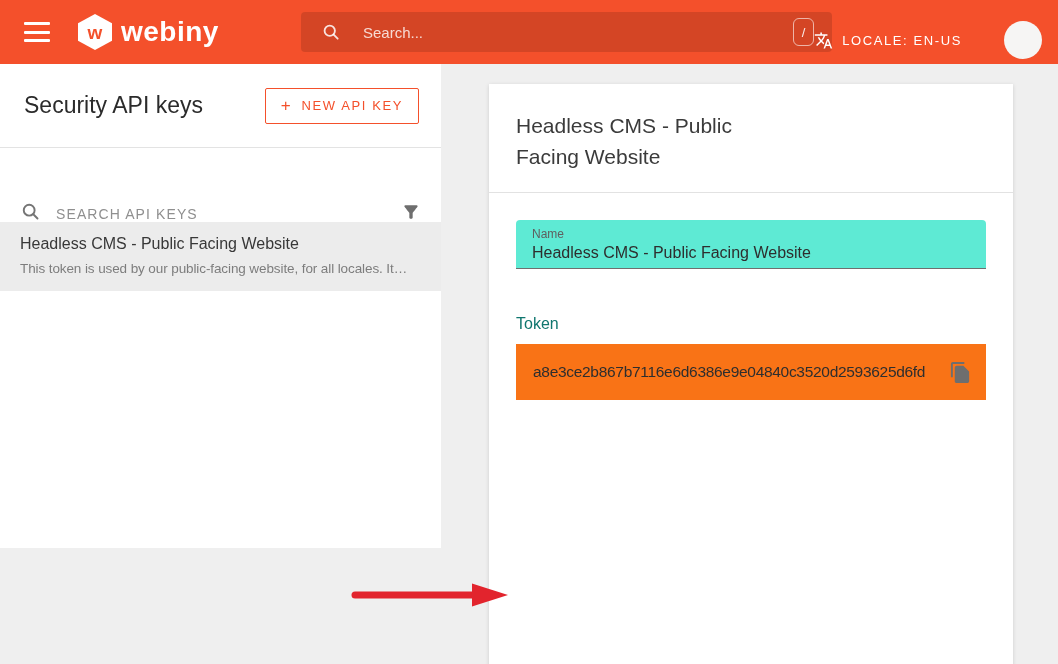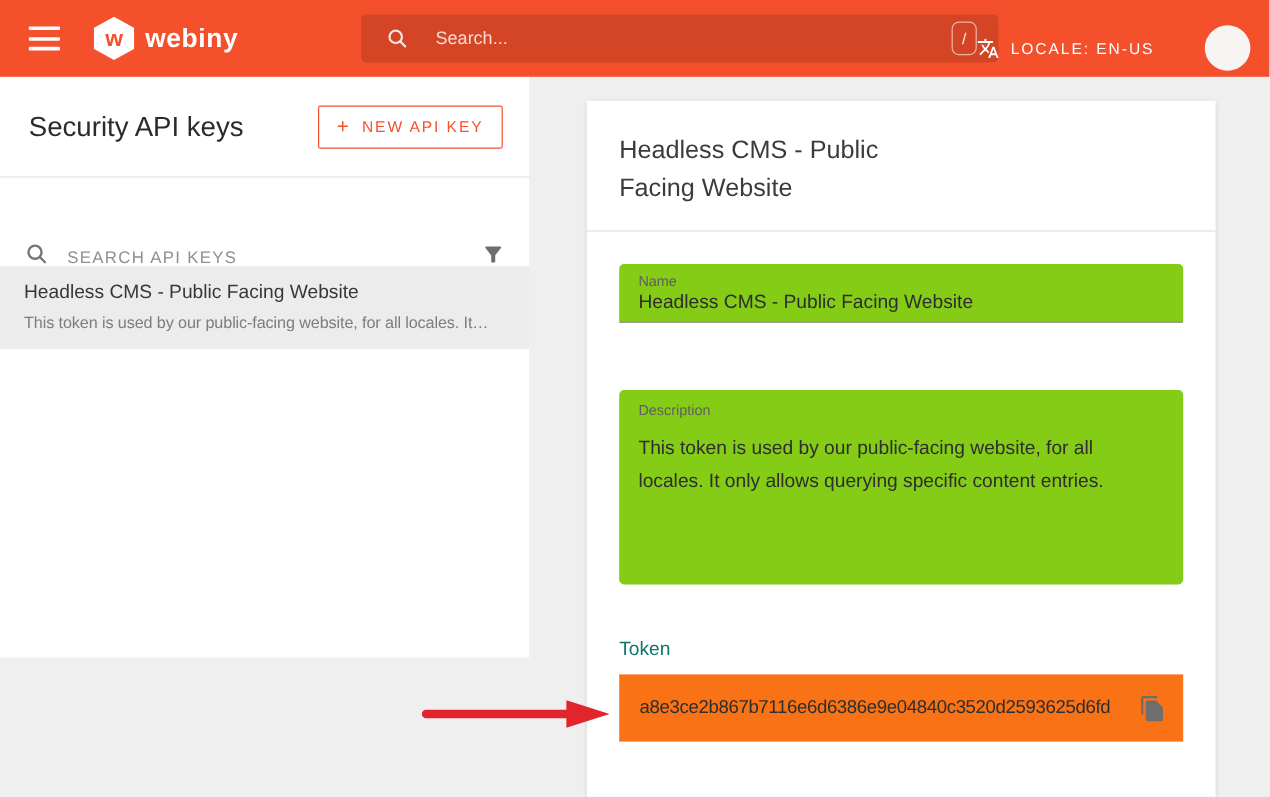--- a/index.html
+++ b/index.html
@@ -7,21 +7,21 @@
   body { font-family:"Liberation Sans", sans-serif; background:#efefef; position:relative; }
 
   
   .topbar { height:64px; background:#f4502b; display:flex; align-items:center; position:relative; z-index:5; }
   .hamburger { width:26px; height:20px; margin-left:24px; display:flex; flex-direction:column; justify-content:space-between; cursor:pointer; }
   .hamburger span { display:block; height:3px; background:#fff; border-radius:1px; }
   .logo { display:flex; align-items:center; margin-left:28px; cursor:pointer; }
   .hex { width:34px; height:36px; background:#fff; clip-path:polygon(50% 0%,100% 26%,100% 74%,50% 100%,0% 74%,0% 26%);
          display:flex; align-items:center; justify-content:center; }
   .hex span { color:#f4502b; font-weight:bold; font-size:19px; line-height:1; }
-  .wordmark { color:#fff; font-size:22px; font-weight:bold; letter-spacing:.5px; margin-left:9px; }
+  .wordmark { color:#fff; font-size:28px; font-weight:bold; letter-spacing:.5px; margin-left:9px; }
 
   .searchbar { position:absolute; left:301px; top:12px; width:531px; height:40px; background:rgba(0,0,0,.13);
                border-radius:4px; display:flex; align-items:center; padding:0 10px 0 20px; }
   .searchbar svg { flex:none; }
   .searchbar input { flex:1; margin-left:22px; background:transparent; border:none; outline:none;
                      color:rgba(255,255,255,.9); font-size:15px; font-family:inherit; }
   .searchbar input::placeholder { color:rgba(255,255,255,.8); }
   .kbd { width:21px; height:28px; border:1px solid rgba(255,255,255,.6); border-radius:6px; color:rgba(255,255,255,.9);
          font-size:13px; display:flex; align-items:center; justify-content:center; margin-right:8px; }
 
@@ -51,21 +51,21 @@
   .list-item-title { font-size:16px; color:#383838; margin-bottom:8px; }
   .list-item-desc { font-size:13.5px; letter-spacing:-.1px; color:#7d7d7d; white-space:nowrap; overflow:hidden; text-overflow:ellipsis; }
 
   .right-area { flex:1; background:#efefef; position:relative; }
   .card { position:absolute; left:48px; top:20px; width:524px; height:600px; background:#fff;
           box-shadow:0 1px 4px rgba(0,0,0,.14); }
   .card-title { padding:26px 27px 0; max-width:300px; font-size:21px; line-height:31px; color:#3b3b3b; font-weight:400; }
   .card-divider { margin-top:20px; border-bottom:1px solid #e2e2e2; }
   .card-form { padding:0 27px; }
 
-  .field { background:#84cc16; border-radius:4px 4px 0 0; padding:7px 16px 6px; }
+  .field { background:#5eead4; border-radius:4px 4px 0 0; padding:7px 16px 6px; }
   .field-name { margin-top:27px; border-bottom:1px solid #6f6f6f; }
   .field-label { font-size:12px; color:#5f5f5f; }
   .field-value { font-size:16px; color:#2e2e2e; margin-top:3px; }
   .field-desc { margin-top:56px; height:162px; border-radius:4px; padding:10px 16px; }
   .field-desc .field-value { margin-top:11px; line-height:28px; padding-right:8px; }
 
   .token-label { margin-top:46px; font-size:16px; color:#0f766e; }
   .token-box { margin-top:11px; height:56px; background:#f97316; display:flex; align-items:center; padding:0 14px 0 17px; }
   .token-value { font-size:15.5px; letter-spacing:-.3px; color:#2e2e2e; }
   .copy-btn { margin-left:auto; background:none; border:none; cursor:pointer; display:flex; padding:0; }
@@ -143,24 +143,20 @@
     <div class="card">
       <h2 class="card-title">Headless CMS - Public Facing Website</h2>
       <div class="card-divider"></div>
 
       <div class="card-form">
         <div class="field field-name">
           <div class="field-label">Name</div>
           <div class="field-value">Headless CMS - Public Facing Website</div>
         </div>
 
-        <div class="field field-desc">
-          <div class="field-label">Description</div>
-          <div class="field-value">This token is used by our public-facing website, for all locales. It only allows querying specific content entries.</div>
-        </div>
 
         <div class="token-label">Token</div>
         <div class="token-box">
           <span class="token-value">a8e3ce2b867b7116e6d6386e9e04840c3520d2593625d6fd</span>
           <button class="copy-btn">
             <svg width="23" height="23" viewBox="0 0 24 24" fill="#6e6e6e">
               <path d="M16 1H4c-1.1 0-2 .9-2 2v14h2V3h12V1zm-1 4l6 6v10c0 1.1-.9 2-2 2H7.99C6.89 23 6 22.1 6 21l.01-14c0-1.1.89-2 1.99-2h7z"></path>
             </svg>
           </button>
         </div>

